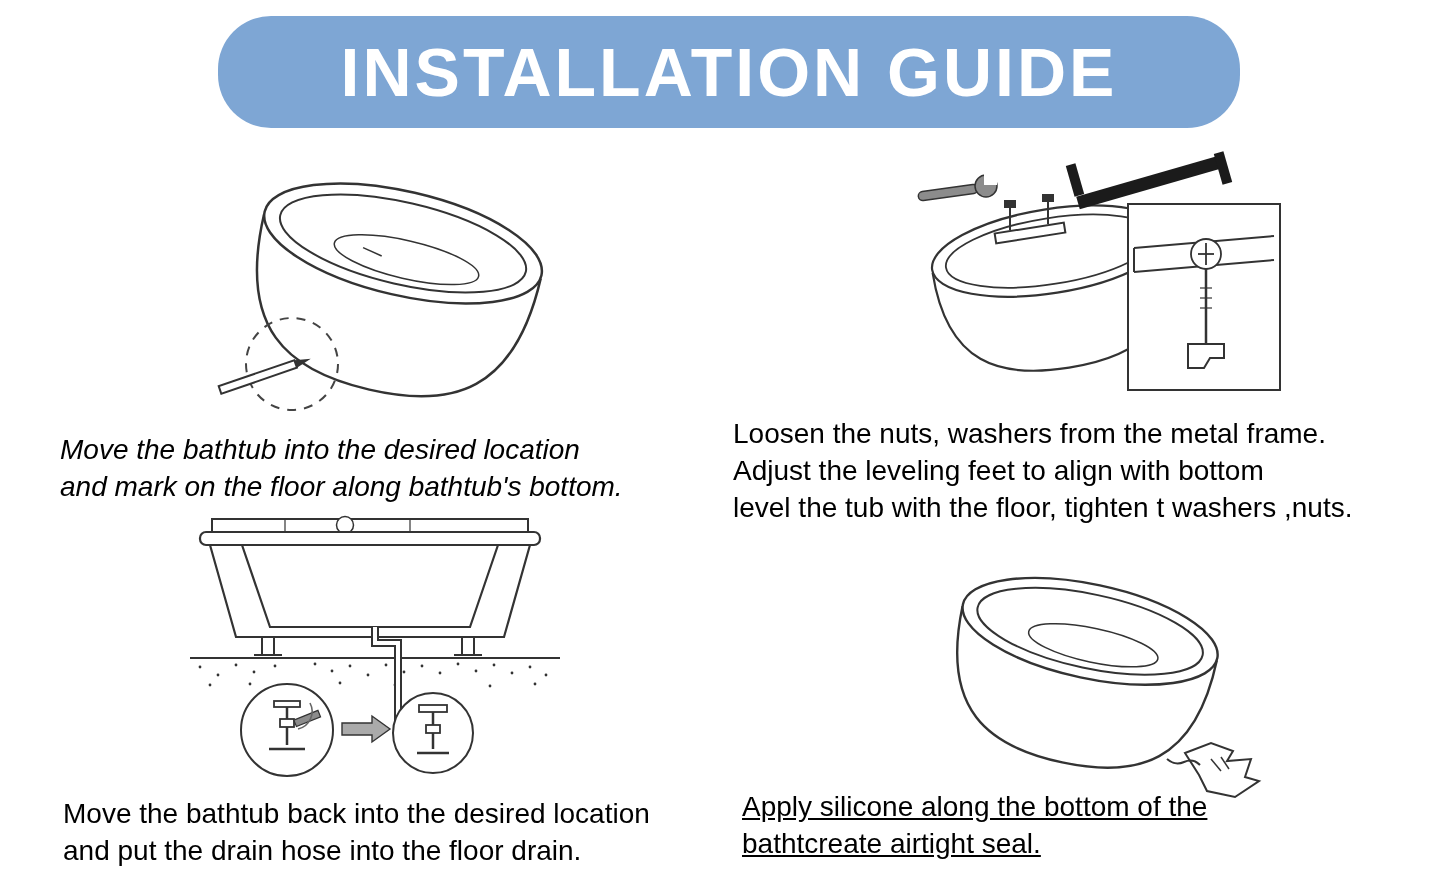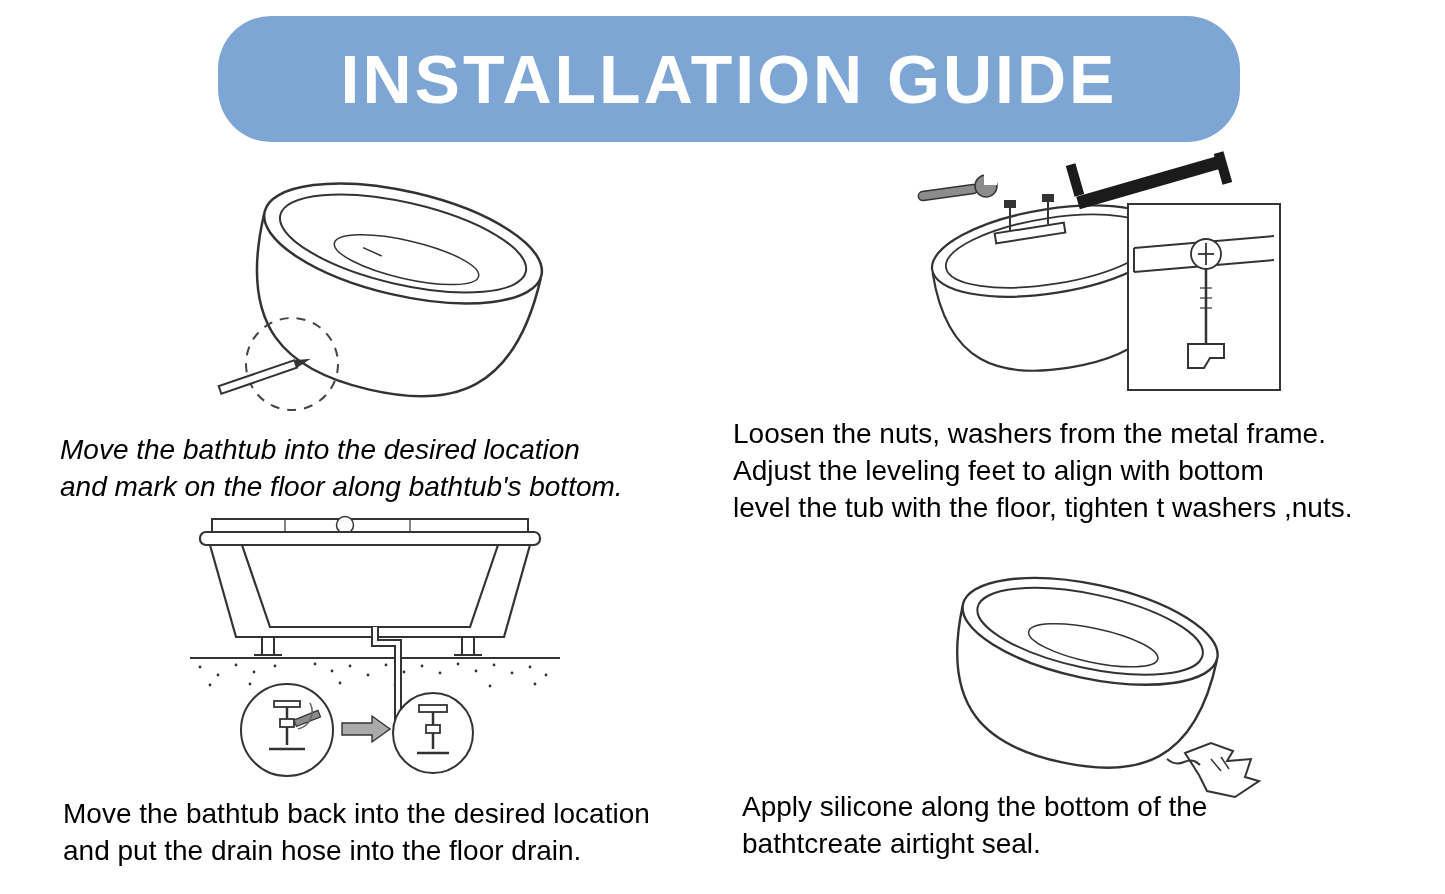--- a/index.html
+++ b/index.html
@@ -8,21 +8,21 @@
   #page {
     position: relative;
     width: 1445px;
     height: 894px;
     background: #ffffff;
     overflow: hidden;
   }
   .banner {
     position: absolute;
     left: 218px; top: 16px;
-    width: 1022px; height: 126px;
+    width: 1022px; height: 112px;
     background: #7ea6d4;
     border-radius: 53px;
     display: flex; align-items: center; justify-content: center;
   }
   .banner h1 {
     color: #ffffff;
     font-size: 68px;
     font-weight: bold;
     letter-spacing: 3px;
     white-space: nowrap;
@@ -30,21 +30,21 @@
   .caption {
     position: absolute;
     color: #000000;
     font-size: 28px;
     line-height: 1.32;
     white-space: pre-line;
   }
   #caption-1 { left: 60px;  top: 432px; font-style: italic; }
   #caption-2 { left: 733px; top: 416px; }
   #caption-3 { left: 63px;  top: 796px; }
-  #caption-4 { left: 742px; top: 789px; }
+  #caption-4 { left: 742px; top: 789px; text-decoration: underline; }
   .illus { position: absolute; }
   #illus-1 { left: 200px; top: 150px; }
   #illus-2 { left: 900px; top: 148px; }
   #illus-3 { left: 190px; top: 505px; }
   #illus-4 { left: 915px; top: 545px; }
   svg { display: block; }
 </style>
 </head>
 <body>
 

